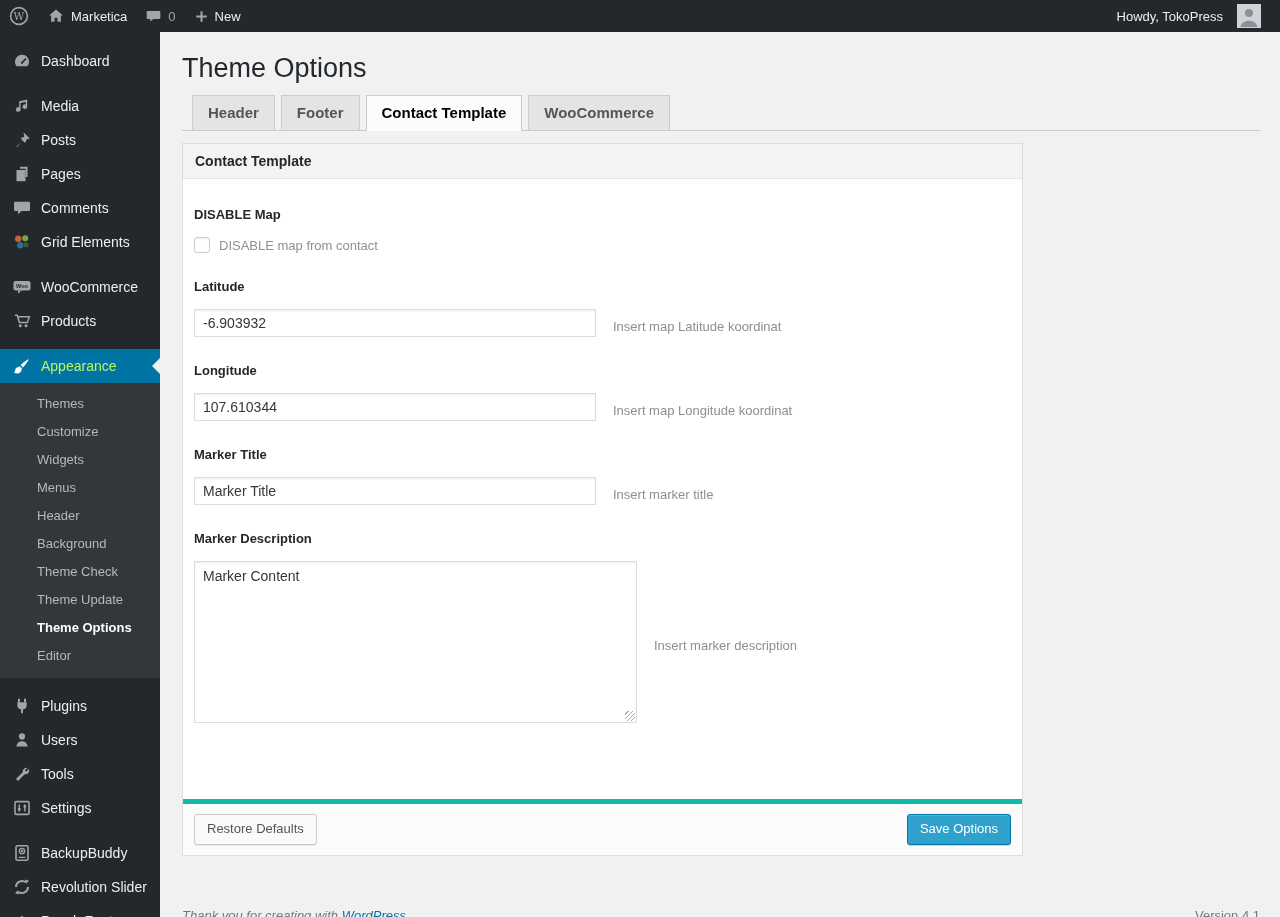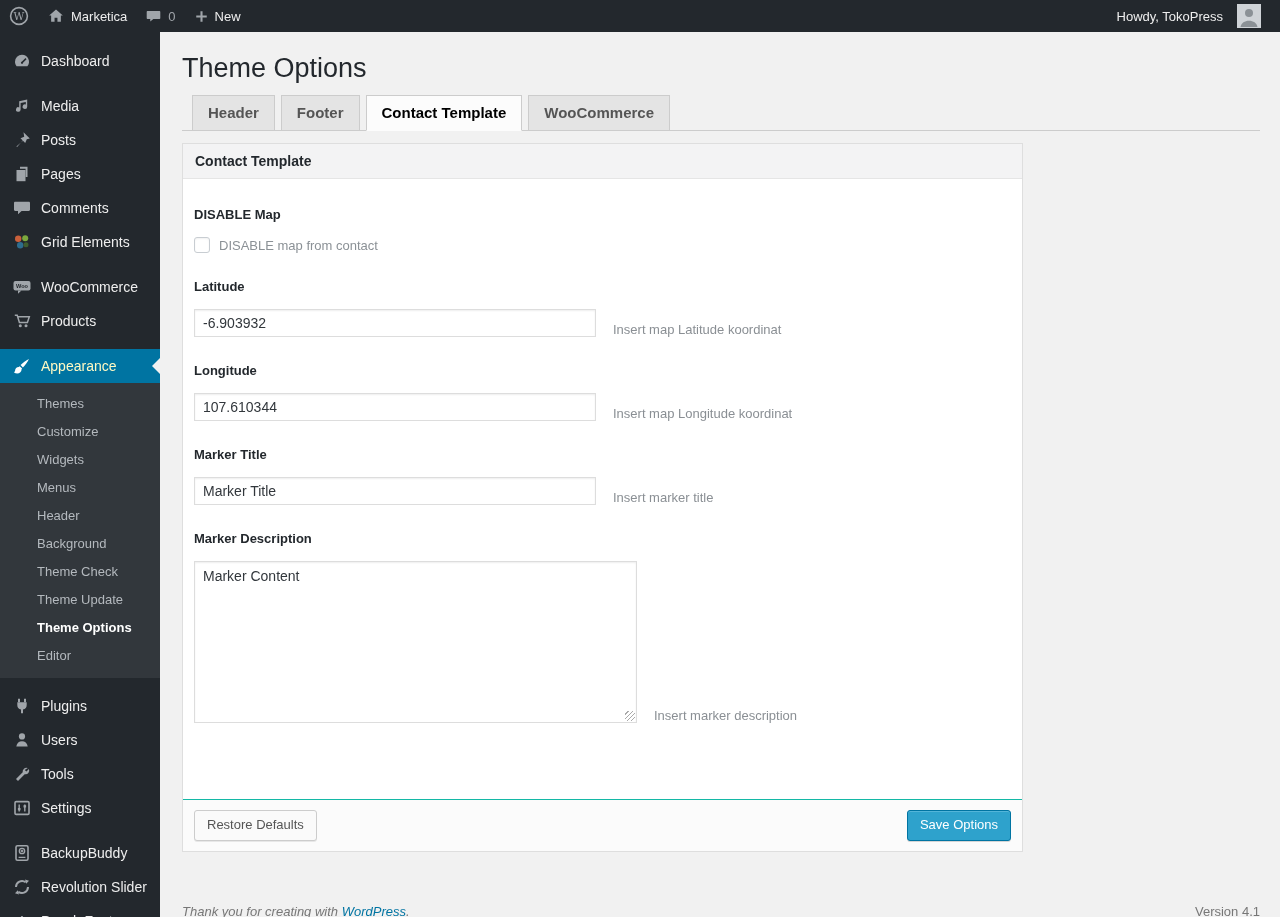--- a/index.html
+++ b/index.html
@@ -25,21 +25,21 @@
   .sidebar {
     position:absolute; top:32px; left:0; width:160px; height:885px;
     background:#23282d; padding-top:12px; overflow:hidden;
   }
   .menu-separator { height:11px; }
   .menu-item {
     display:flex; align-items:center; height:34px; padding:0 8px 0 12px;
     color:#eee; font-size:14px; cursor:pointer; position:relative;
   }
   .menu-item .icon { width:20px; height:20px; margin-right:9px; color:#a0a5aa; display:flex; align-items:center; justify-content:center; flex:none; }
-  .menu-item.active { background:#0074a2; color:#fef9c3; }
+  .menu-item.active { background:#0074a2; color:#bef264; }
   .menu-item.active .icon { color:#fff; }
   .menu-item.active::after {
     content:""; position:absolute; right:0; top:50%; margin-top:-8px;
     border:8px solid transparent; border-right-color:#f1f1f1;
   }
   .submenu { background:#32373c; padding:7px 0 8px; }
   .submenu-item {
     padding:7px 0 7px 37px; color:#b4b9be; font-size:13px; cursor:pointer; line-height:14px;
   }
   .submenu-item.current { color:#fff; font-weight:bold; }
@@ -58,21 +58,21 @@
   .nav-tab.active { background:#fcfcfc; border-bottom-color:#fcfcfc; color:#000; }
   
   .panel { width:841px; margin-top:12px; background:#fff; border:1px solid #dedede; }
   .panel-header {
     background:#f3f3f4; border-bottom:1px solid #e5e5e5;
     padding:9px 12px; font-size:14px; font-weight:bold; color:#23282d;
   }
   .panel-body { padding:14px 20px 50px 11px; }
   .field { margin-bottom:26px; }
   .field-label { font-size:13px; font-weight:bold; color:#23282d; margin:14px 0 15px; }
-  .field-row { display:flex; align-items:flex-end; }
+  .field-row { display:flex; align-items:center; }
   .checkbox {
     width:16px; height:16px; border:1px solid #c8cdd2; border-radius:3px;
     background:#fff; box-shadow:inset 0 1px 2px rgba(0,0,0,.06); margin-right:9px; flex:none; cursor:pointer;
   }
   .cb-label { color:#8b9196; font-size:13px; padding-top:1px; }
   .text-input {
     width:402px; height:28px; padding:3px 8px; font-size:14px; color:#32373c;
     border:1px solid #ddd; background:#fff; box-shadow:inset 0 1px 2px rgba(0,0,0,.07);
     font-family:"Liberation Sans","DejaVu Sans",sans-serif; outline:none;
   }
@@ -81,21 +81,21 @@
     width:443px; height:162px; padding:6px 8px; font-size:14px; color:#32373c;
     border:1px solid #ddd; background:#fff; box-shadow:inset 0 1px 2px rgba(0,0,0,.07);
     font-family:"Liberation Sans","DejaVu Sans",sans-serif; resize:none; outline:none; display:block;
   }
   .ta-grip {
     position:absolute; right:2px; bottom:2px; width:10px; height:10px;
     background:repeating-linear-gradient(135deg, transparent 0 2px, #aaa 2px 3px);
   }
   .hint { color:#8a8f94; font-size:13px; margin-left:17px; padding-top:6px; }
   .panel-footer {
-    border-top:1px solid #14b8a6; background:#fbfbfb; padding:10px 11px;
+    border-top:5px solid #14b8a6; background:#fbfbfb; padding:10px 11px;
     display:flex; justify-content:space-between; align-items:center;
   }
   .button {
     display:inline-block; border-radius:3px; font-size:13px; padding:5px 12px;
     cursor:pointer; line-height:1.45;
   }
   .button.secondary { background:#fafafa; border:1px solid #ccc; color:#555; box-shadow:0 1px 0 rgba(0,0,0,.08); }
   .button.primary {
     background:#2ea2cc; border:1px solid #0074a2; color:#fff;
     box-shadow:inset 0 1px 0 rgba(120,200,230,.5), 0 1px 0 rgba(0,0,0,.15);

